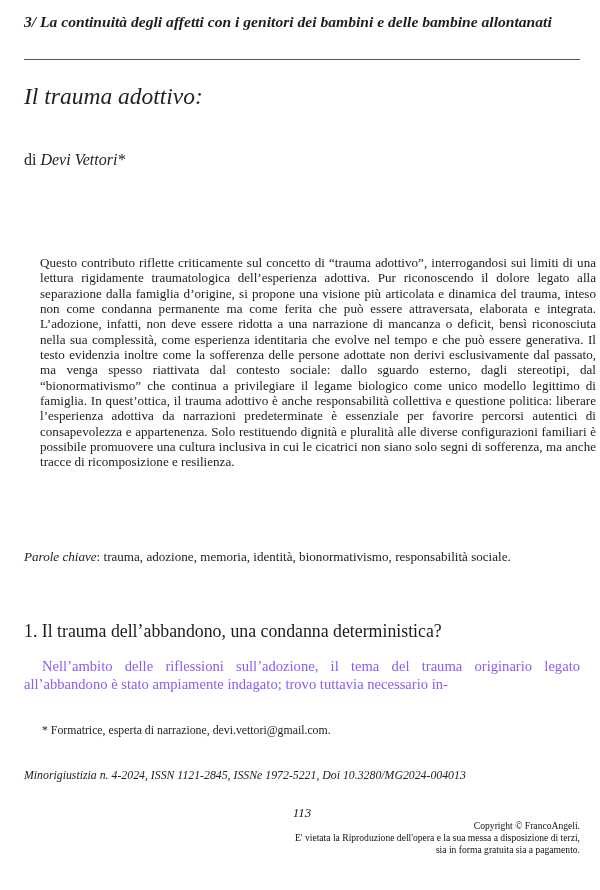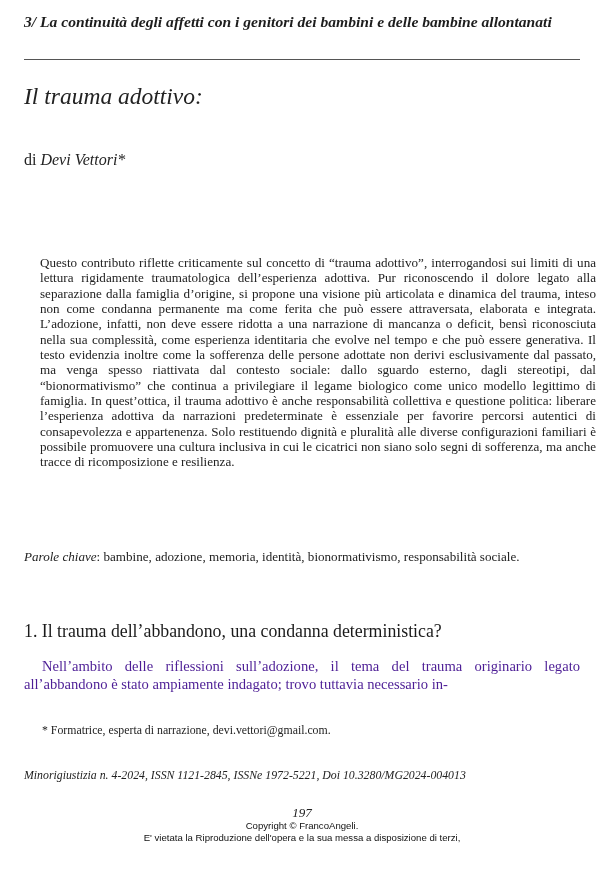--- a/index.html
+++ b/index.html
@@ -7,25 +7,25 @@
   .page { position: absolute; left: 24px; width: 556px; top: 0; }
   .section-header { position: absolute; top: 12px; left: 0; width: 556px; font-weight: bold; font-style: italic; font-size: 15.6px; line-height: 19px; color: #1d1d1d; }
   .header-rule { position: absolute; top: 59px; left: 0; width: 556px; height: 0; border-top: 1.3px solid #555; }
   .title { position: absolute; top: 82px; left: 0; width: 556px; font-style: italic; font-size: 23.5px; line-height: 28px; color: #222; font-weight: normal; }
   .byline { position: absolute; top: 150px; left: 0; font-size: 16px; line-height: 20px; color: #222; }
   .byline i { font-style: italic; }
   .abstract { position: absolute; top: 255px; left: 16px; width: 556px; font-size: 13.1px; line-height: 15.35px; text-align: justify; -webkit-hyphens: manual; hyphens: manual; color: #222; margin: 0; }
   .keywords { position: absolute; top: 549px; left: 0; width: 556px; font-size: 13.1px; line-height: 15.35px; text-align: justify; color: #222; margin: 0; }
   .keywords i { font-style: italic; }
   .section-title { position: absolute; top: 620px; left: 0; width: 556px; font-weight: normal; font-size: 17.8px; line-height: 22px; color: #1a1a1a; margin: 0; }
-  .body-para { position: absolute; top: 658px; left: 0; width: 556px; font-size: 14.6px; line-height: 17.5px; text-align: justify; text-indent: 18px; color: #4c1d95; margin: 0; }
+  .body-para { position: absolute; top: 658px; left: 0; width: 556px; font-size: 14.6px; line-height: 17.5px; text-align: justify; text-indent: 18px; color: #8b5cf6; margin: 0; }
   .footnote { position: absolute; top: 723px; left: 18px; width: 538px; font-size: 11.8px; line-height: 14px; color: #222; margin: 0; }
   .journal-line { position: absolute; top: 768px; left: 0; width: 556px; font-style: italic; font-size: 11.8px; line-height: 14px; color: #222; margin: 0; white-space: nowrap; }
   .page-number { position: absolute; top: 806px; left: 0; width: 556px; text-align: center; font-style: italic; font-size: 13px; line-height: 14px; color: #222; }
-  .copyright { position: absolute; top: 820px; left: 0; width: 556px; text-align: center; font-family: Liberation Sans, sans-serif; font-size: 9.6px; line-height: 12.1px; color: #111; }
+  .copyright { position: absolute; top: 820px; left: 0; width: 556px; text-align: right; font-family: Liberation Serif, serif; font-size: 9.6px; line-height: 12.1px; color: #111; }
   .copyright div { margin: 0; }
 </style>
 </head>
 <body>
 
 <div class="page">
 
   <div class="section-header">3/ La continuità degli affetti con i genitori dei bambini e delle bambine allontanati</div>
   <div class="header-rule"></div>
 
@@ -33,30 +33,31 @@
     <span>Il trauma adottivo:</span><br>
   </h1>
 
   <div class="byline">
     <span>di</span>
     <i>Devi Vettori*</i>
   </div>
 
   <p class="abstract">Questo contributo riflette criticamente sul concetto di “trauma adottivo”, interrogan­dosi sui limiti di una lettura rigidamente traumatologica dell’esperienza adottiva. Pur riconoscendo il dolore legato alla separazione dalla famiglia d’origine, si propone una visione più articolata e dinamica del trauma, inteso non come condanna perma­nente ma come ferita che può essere attraversata, elaborata e integrata. L’adozione, infatti, non deve essere ridotta a una narrazione di mancanza o deficit, bensì rico­nosciuta nella sua complessità, come esperienza identitaria che evolve nel tempo e che può essere generativa. Il testo evidenzia inoltre come la sofferenza delle persone adottate non derivi esclusivamente dal passato, ma venga spesso riattivata dal conte­sto sociale: dallo sguardo esterno, dagli stereotipi, dal “bionormativismo” che conti­nua a privilegiare il legame biologico come unico modello legittimo di famiglia. In quest’ottica, il trauma adottivo è anche responsabilità collettiva e questione politica: liberare l’esperienza adottiva da narrazioni predeterminate è essenziale per favorire percorsi autentici di consapevolezza e appartenenza. Solo restituendo dignità e plura­lità alle diverse configurazioni familiari è possibile promuovere una cultura inclusiva in cui le cicatrici non siano solo segni di sofferenza, ma anche tracce di ricomposi­zione e resilienza.</p>
 
-  <p class="keywords"><i>Parole chiave</i><span>: bambine, adozione, memoria, identità, bionormativismo, responsabilità sociale.</span></p>
+  <p class="keywords"><i>Parole chiave</i><span>: trauma, adozione, memoria, identità, bionormativismo, responsabilità sociale.</span></p>
 
   <h2 class="section-title">1. Il trauma dell’abbandono, una condanna deterministica?</h2>
 
   <p class="body-para">Nell’ambito delle riflessioni sull’adozione, il tema del trauma originario le­gato all’abbandono è stato ampiamente indagato; trovo tuttavia necessario in-</p>
 
   <p class="footnote">* Formatrice, esperta di narrazione, devi.vettori@gmail.com.</p>
 
   <p class="journal-line">Minorigiustizia n. 4-2024, ISSN 1121-2845, ISSNe 1972-5221, Doi 10.3280/MG2024-004013</p>
 
-  <div class="page-number">197</div>
+  <div class="page-number">113</div>
 
   <div class="copyright">
     <div>Copyright © FrancoAngeli.</div>
     <div>E' vietata la Riproduzione dell'opera e la sua messa a disposizione di terzi,</div>
+    <div>sia in forma gratuita sia a pagamento.</div>
   </div>
 
 </div>
 
 </body></html>

